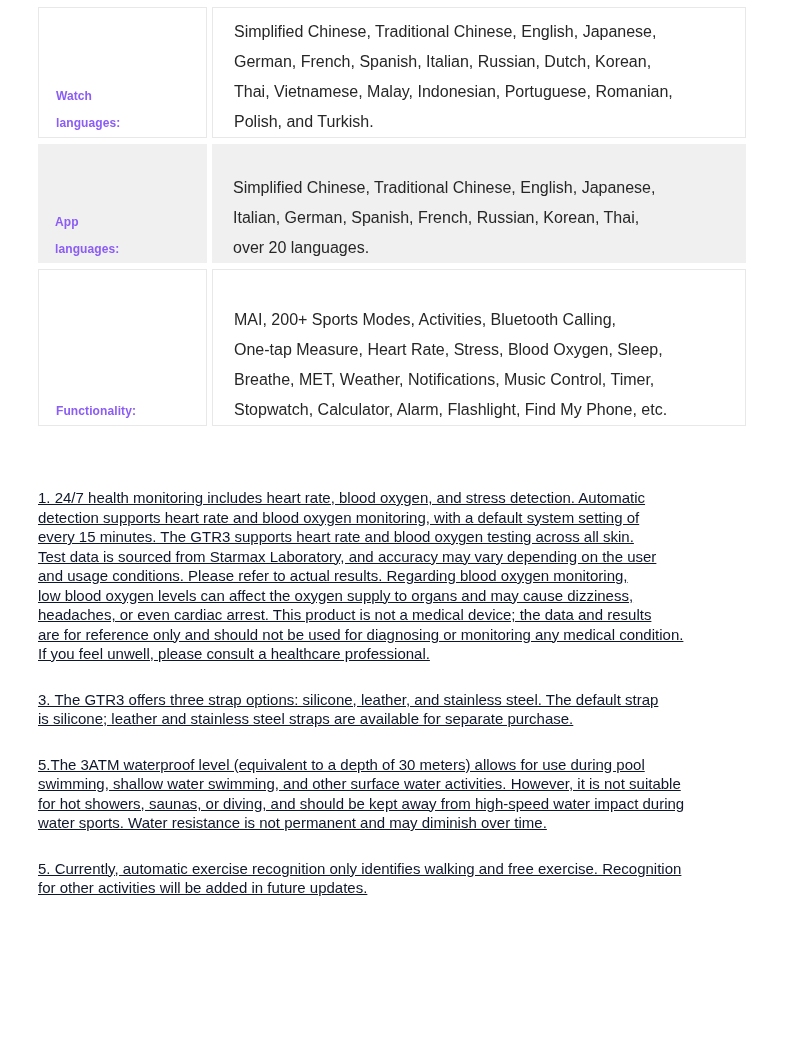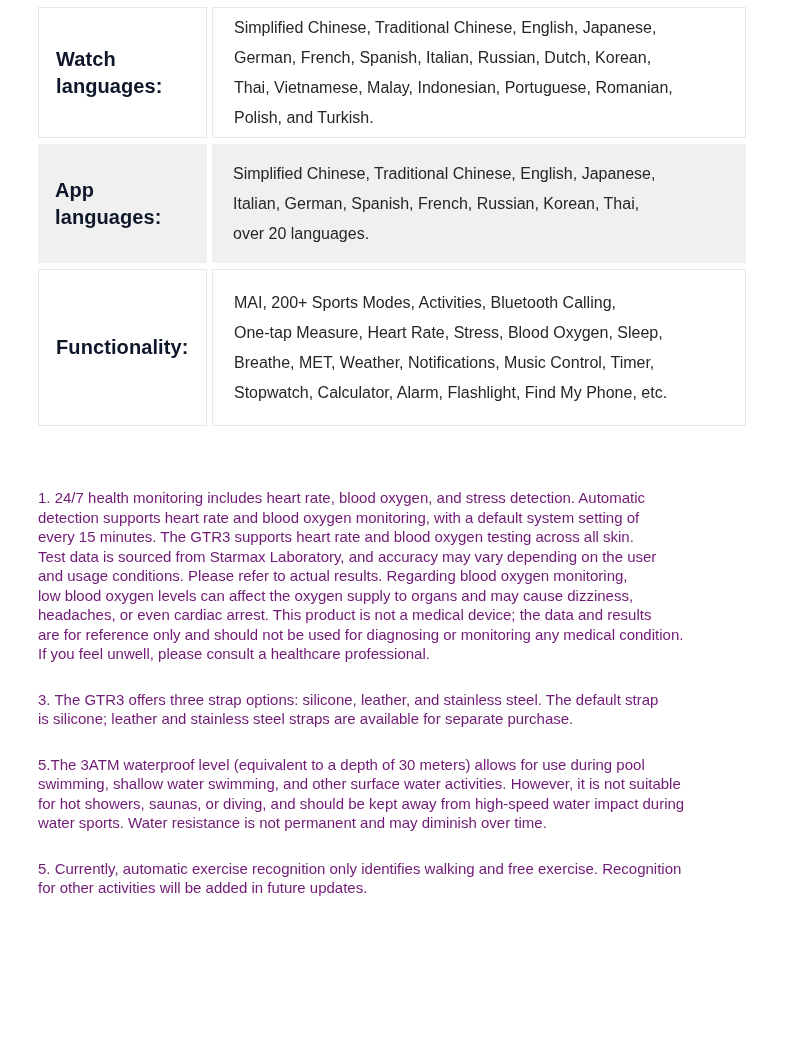--- a/index.html
+++ b/index.html
@@ -17,35 +17,35 @@
     margin: 7px 0 0 38px;
     width: 708px;
     display: grid;
     grid-template-columns: 169px 534px;
     grid-template-rows: 131px 119px 157px;
     gap: 6px 5px;
   }
   .cell {
     box-sizing: border-box;
     display: flex;
-    align-items: center;
+    align-items: flex-end;
   }
   .cell.bordered {
     background: #ffffff;
     border: 1px solid #e8e8e8;
   }
   .cell.shaded {
     background: #f0f0f0;
   }
   .label-text {
     padding-left: 17px;
-    font-size: 20px;
+    font-size: 12px;
     line-height: 27px;
     font-weight: 600;
-    color: #0f172a;
+    color: #8b5cf6;
     white-space: pre-line;
     letter-spacing: 0.1px;
   }
   .value-text {
     padding-left: 21px;
     padding-right: 6px;
     font-size: 16px;
     line-height: 30px;
     color: #262626;
     white-space: pre-line;
@@ -53,22 +53,23 @@
 
   
   .footnotes {
     margin: 62px 0 0 38px;
     width: 744px;
   }
   .footnote {
     margin: 0 0 26px 0;
     font-size: 15px;
     line-height: 19.5px;
-    color: #701a75;
+    color: #0f172a;
     white-space: pre-line;
+    text-decoration: underline;
   }
 </style>
 </head>
 <body>
 
 <div class="spec-table">
 
   <div class="cell bordered">
     <div class="label-text">Watch
 languages:</div>

